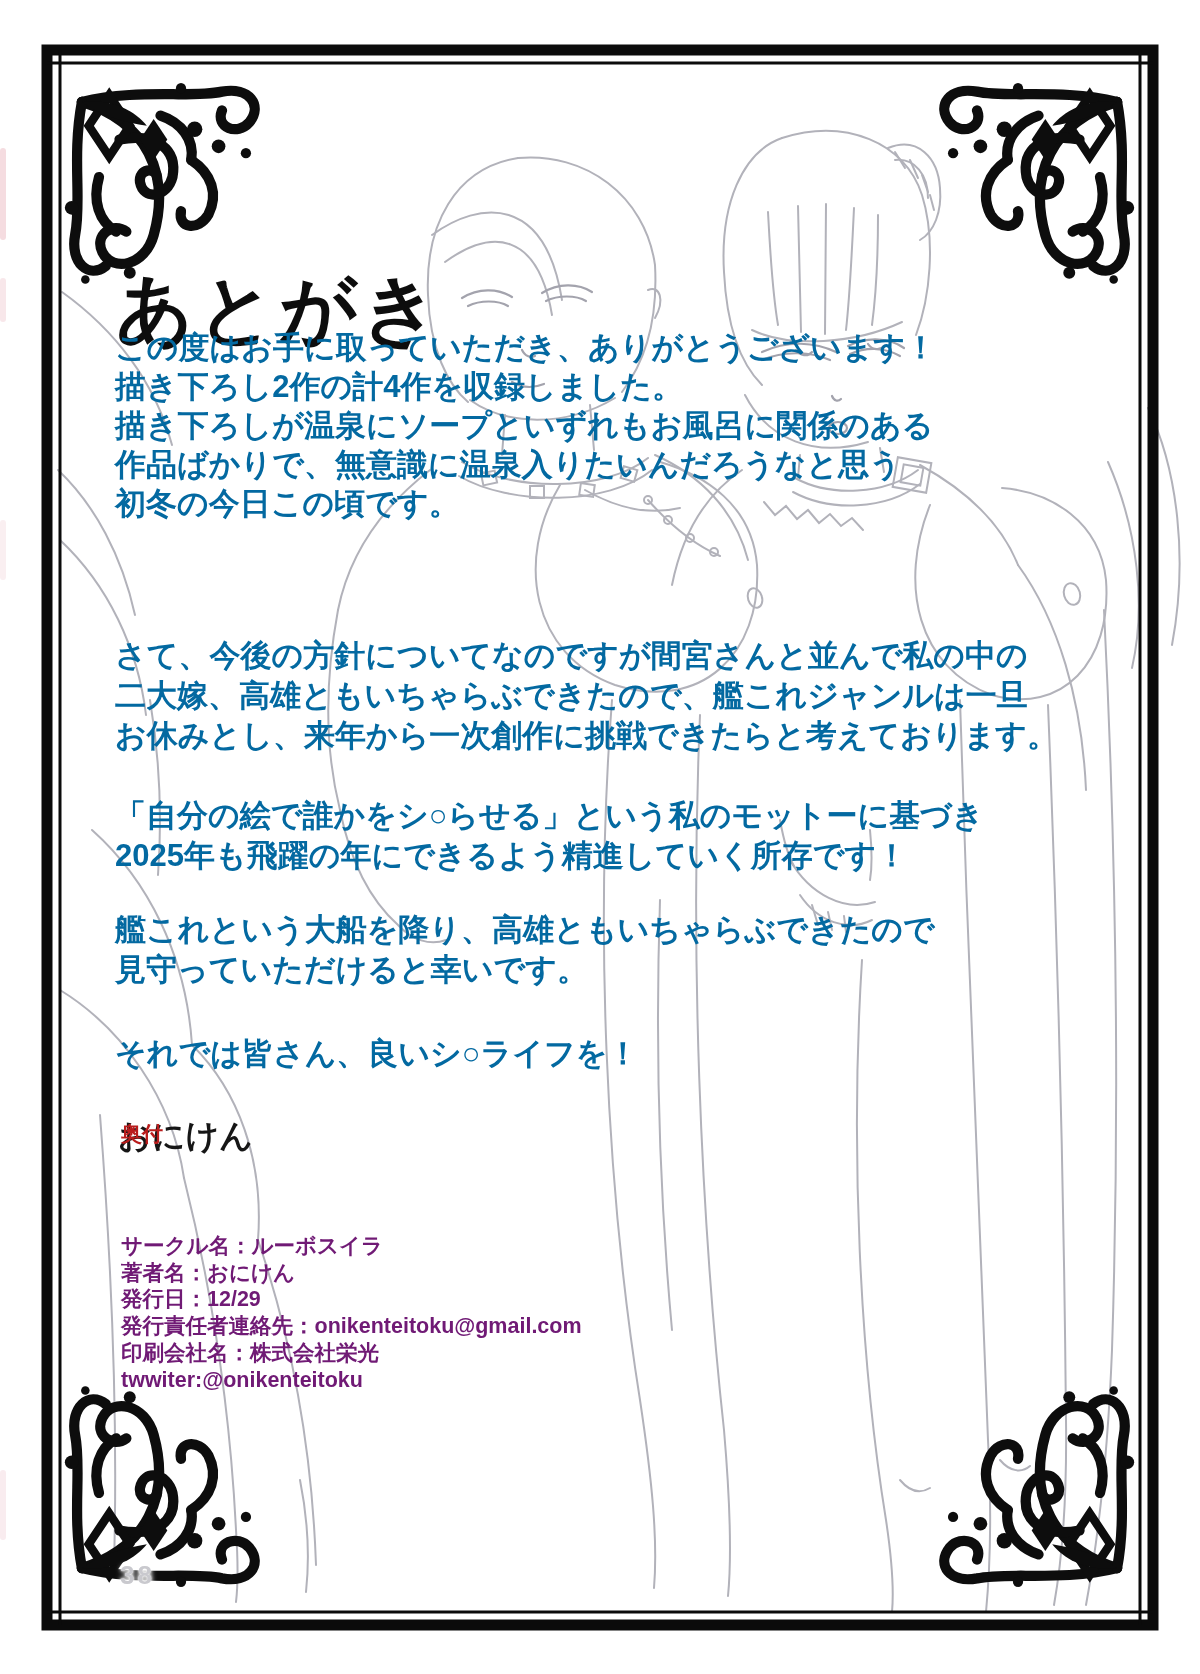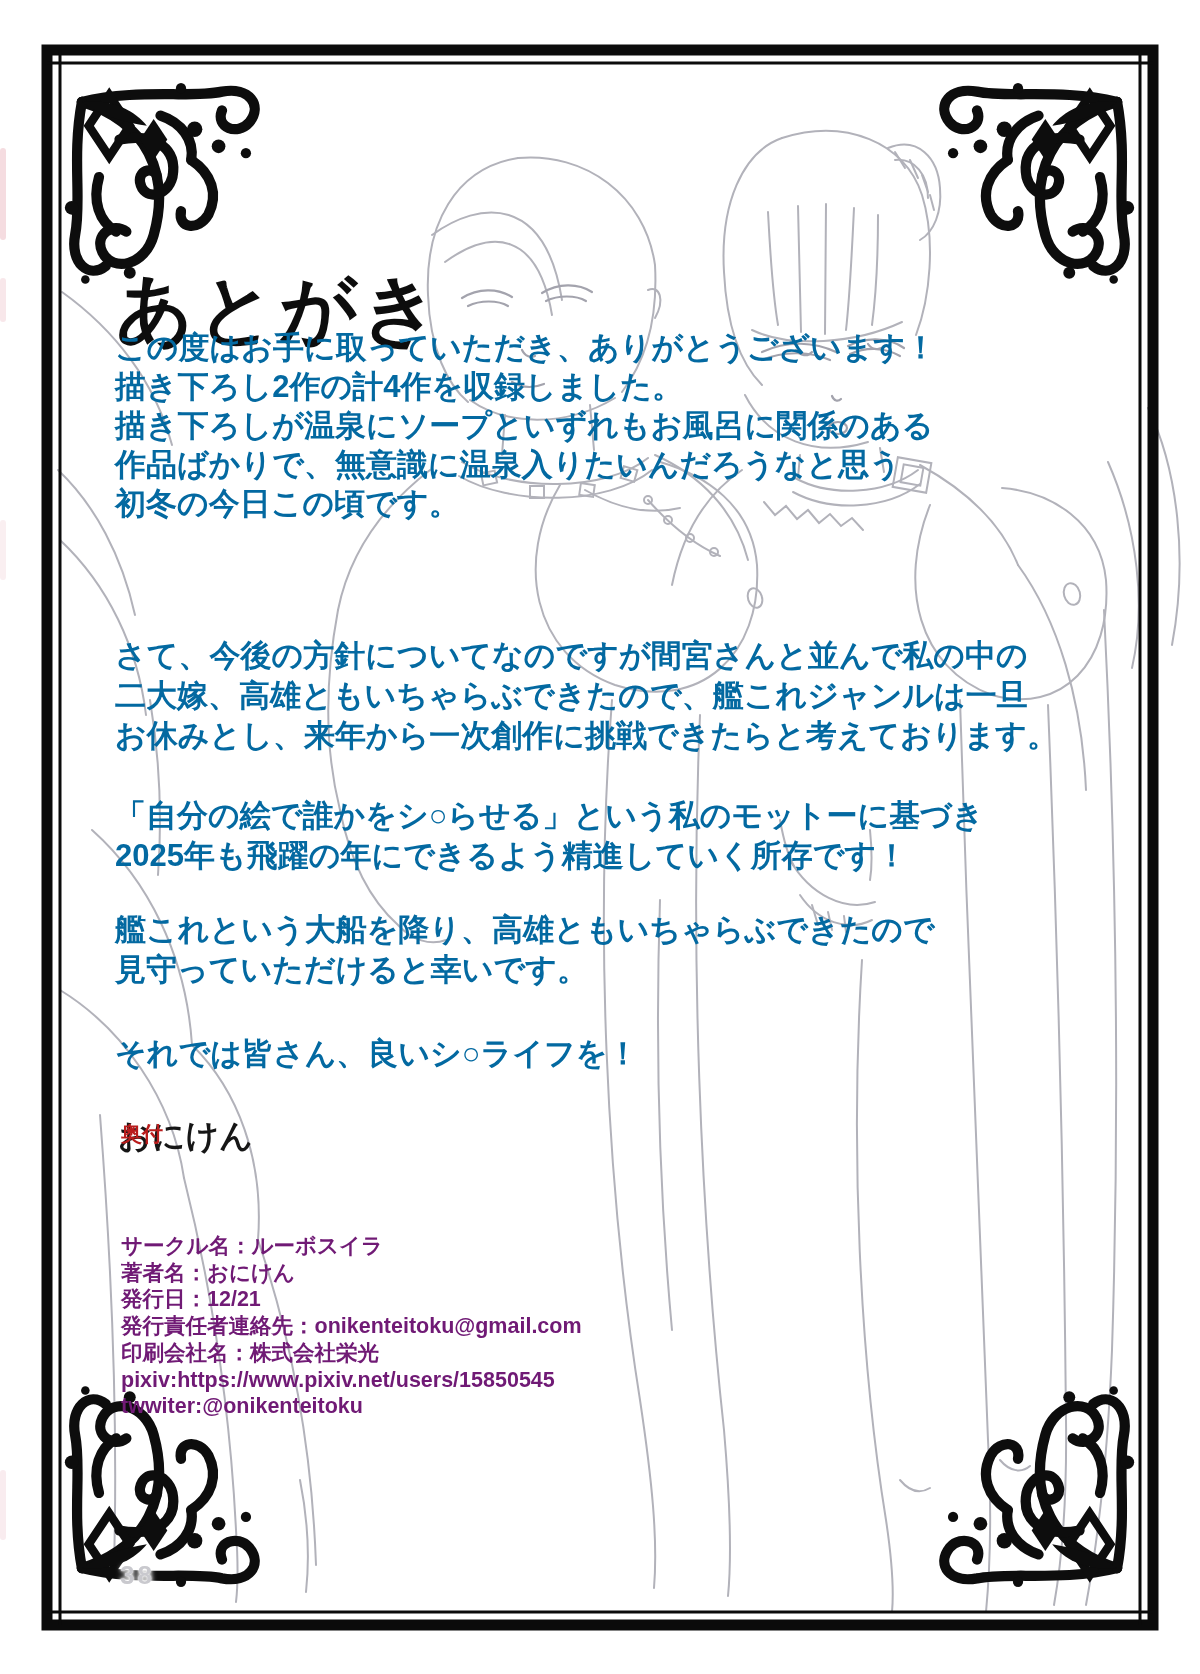--- a/index.html
+++ b/index.html
@@ -247,20 +247,19 @@
 <div class="para" id="p5">
   <div>それでは皆さん、良いシ○ライフを！</div>
 </div>
 
 <div class="signature">おにけん</div>
 
 <div class="okuzuke">奥付</div>
 <div class="colophon">
   <div>サークル名：ルーボスイラ</div>
   <div>著者名：おにけん</div>
-  <div>発行日：12/21</div>
+  <div>発行日：12/29</div>
   <div>発行責任者連絡先：onikenteitoku@gmail.com</div>
   <div>印刷会社名：株式会社栄光</div>
-  <div>pixiv:https://www.pixiv.net/users/15850545</div>
   <div>twwiter:@onikenteitoku</div>
 </div>
 
 <div class="page-number">38</div>
 
 </body></html>

